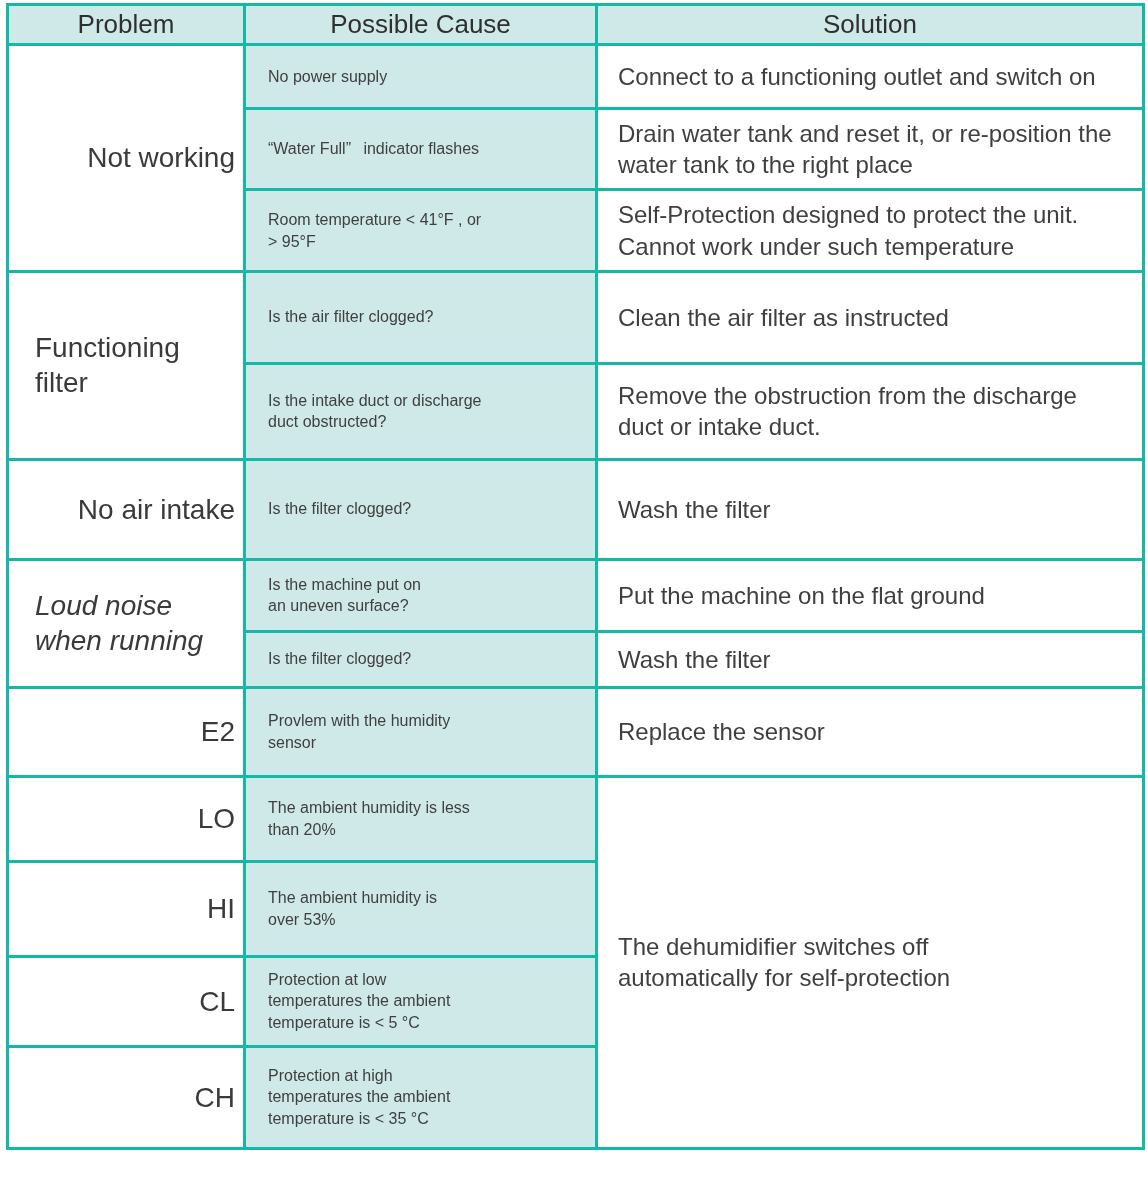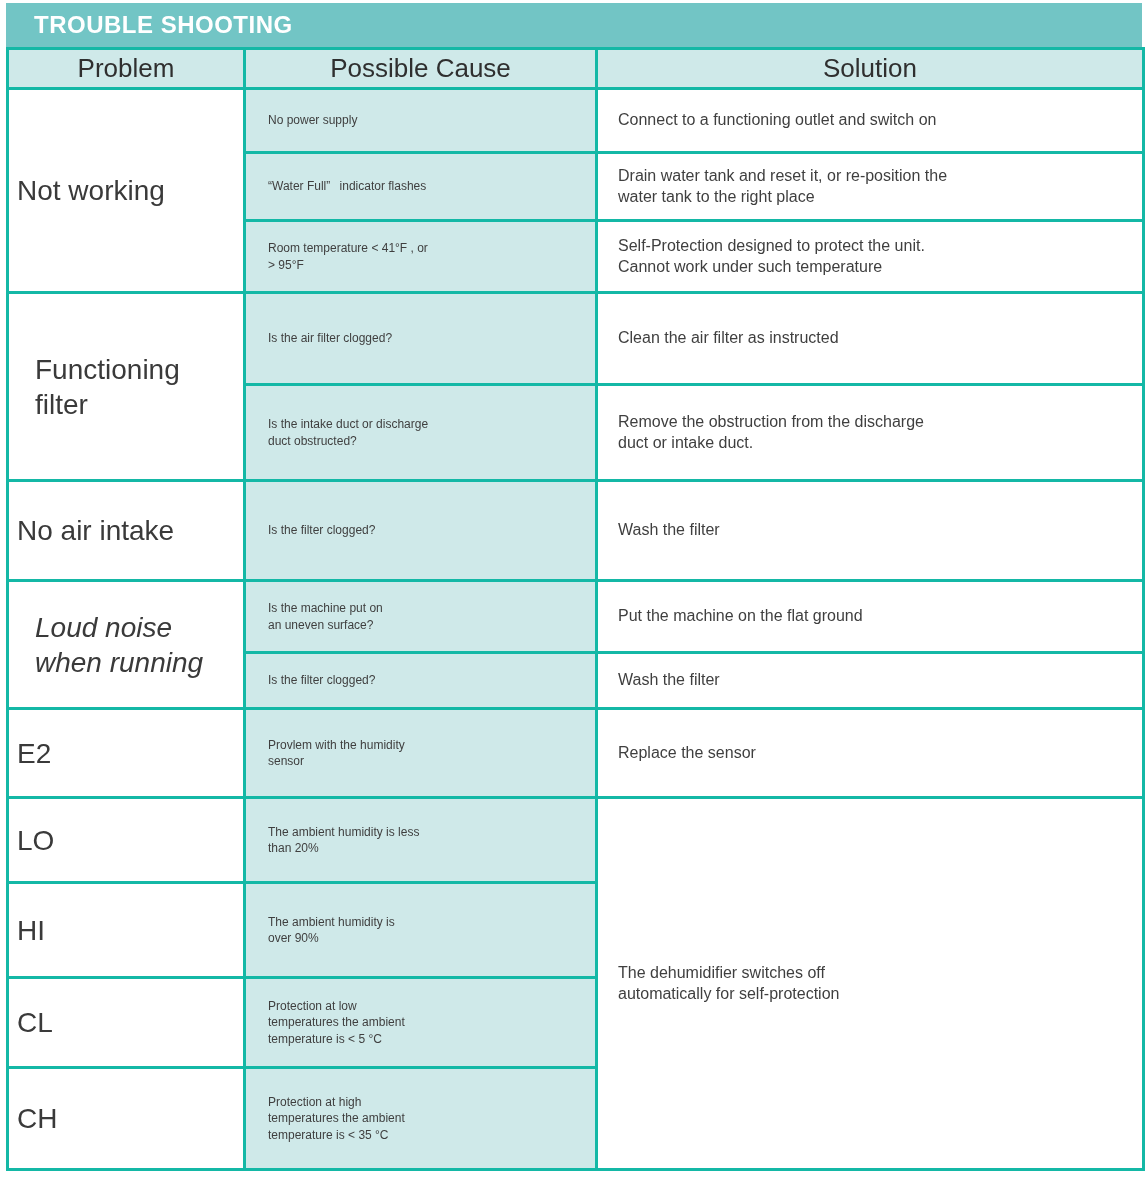--- a/index.html
+++ b/index.html
@@ -31,55 +31,52 @@
     vertical-align: middle;
   }
   .ts th {
     background: #cfe9e9;
     height: 40px;
     font-size: 26px; font-weight: 500;
     color: #2f2f2f;
     text-align: center;
   }
   td.problem {
-    text-align: left;
+    text-align: right;
     font-size: 28px;
     font-weight: 400;
     color: #3a3a3a;
     background: #ffffff;
     line-height: 1.25;
     padding: 4px 8px;
   }
   td.cause {
     background: #cfe9e9;
-    font-size: 12px;
+    font-size: 16px;
     padding: 8px 10px 8px 22px;
     white-space: pre-line;
     line-height: 1.35;
   }
   td.solution {
     background: #ffffff;
-    font-size: 16px;
+    font-size: 24px;
     padding: 8px 12px 8px 20px;
     white-space: pre-line;
     line-height: 1.3;
   }
   
   .h64{height:64px} .h68{height:68px} .h72{height:72px} .h92{height:92px}
   .h96{height:96px} .h100{height:100px} .h56{height:56px} .h89{height:89px}
   .h85{height:85px} .h95{height:95px} .h105{height:90px} .h102{height:102px}
 </style>
 </head>
 <body>
 
 <div class="page">
 
-  <div class="title-bar">
-    <span>TROUBLE SHOOTING</span>
-  </div>
 
   <table class="ts">
     <colgroup>
       <col style="width:237px">
       <col style="width:352px">
       <col style="width:547px">
     </colgroup>
 
     <tbody>
         <tr>
@@ -146,21 +143,21 @@
     <tr>
       <td class="problem">LO</td>
       <td class="cause h85">The ambient humidity is less
 than 20%</td>
       <td class="solution" rowspan="4">The dehumidifier switches off
 automatically for self-protection</td>
     </tr>
     <tr>
       <td class="problem">HI</td>
       <td class="cause h95">The ambient humidity is
-over 90%</td>
+over 53%</td>
     </tr>
     <tr>
       <td class="problem">CL</td>
       <td class="cause h105">Protection at low
 temperatures the ambient
 temperature is &lt; 5 °C</td>
     </tr>
     <tr>
       <td class="problem">CH</td>
       <td class="cause h102">Protection at high

